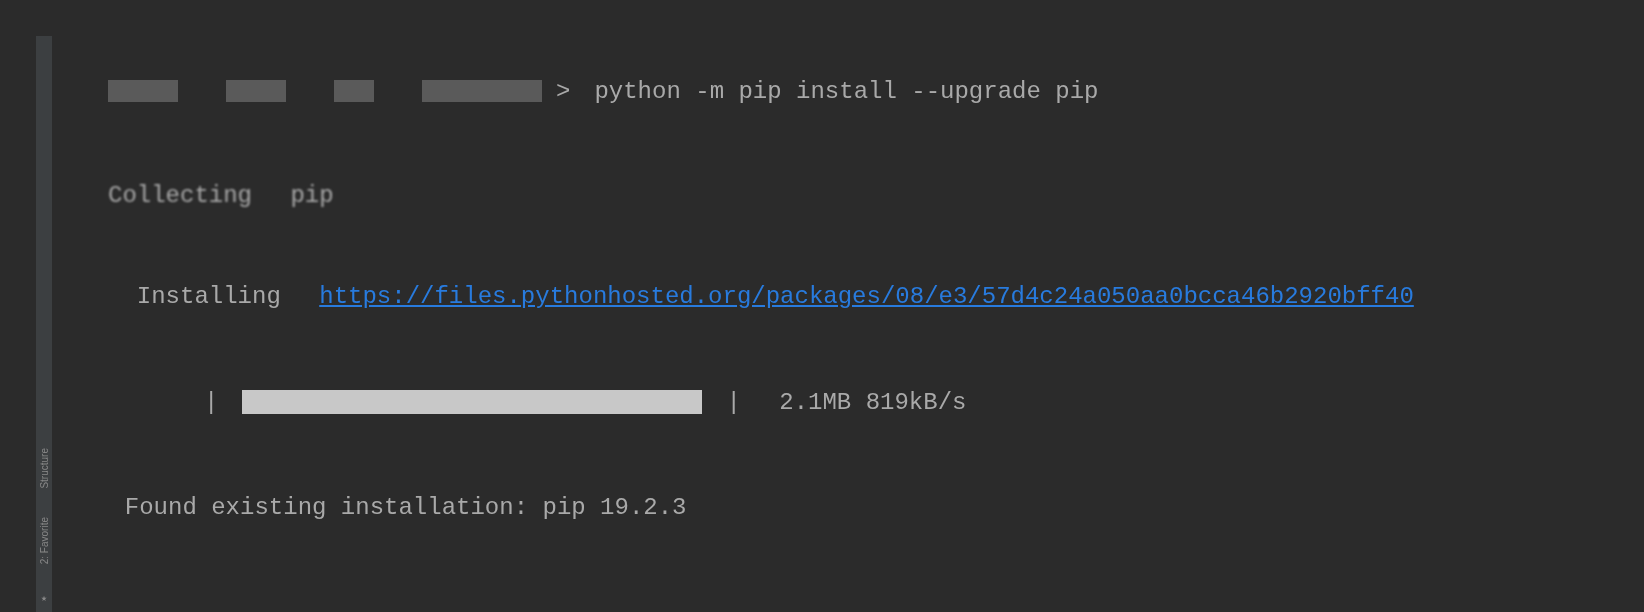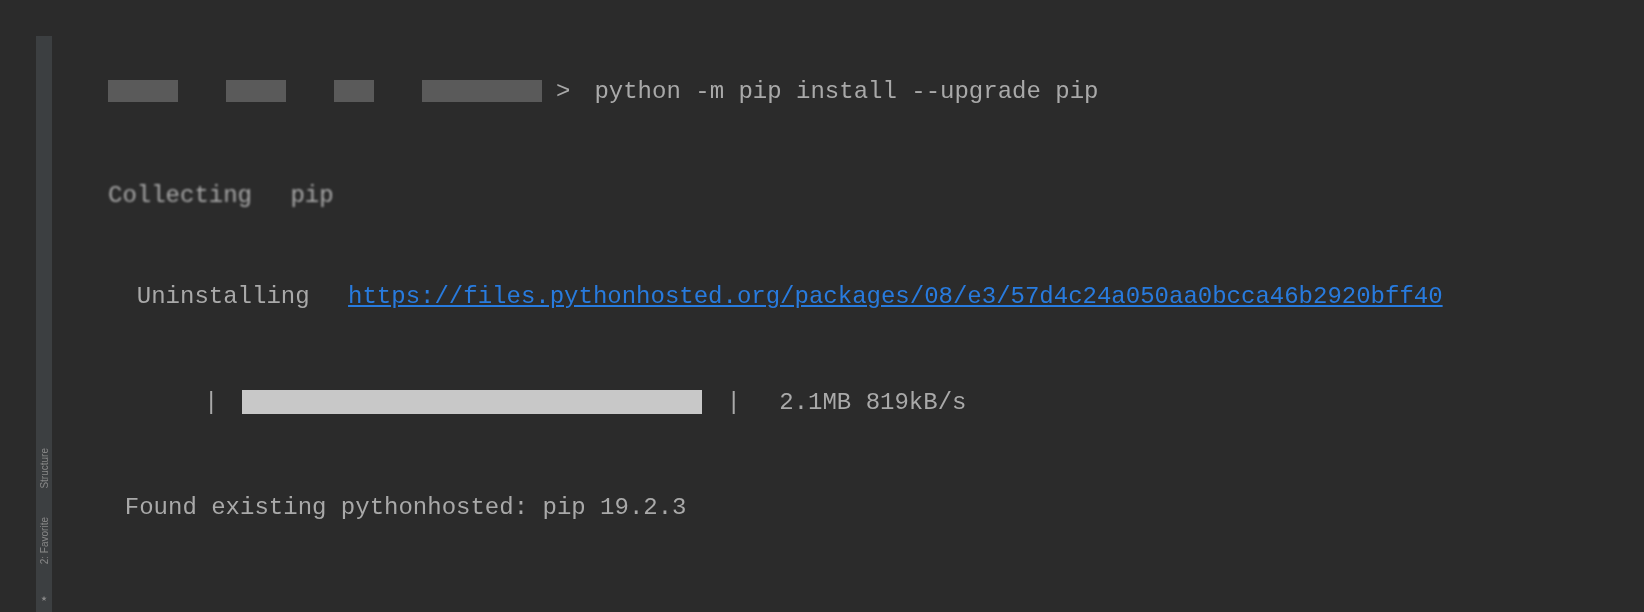--- a/index.html
+++ b/index.html
@@ -93,22 +93,22 @@
 
 <div class="left-gutter">
   <span class="tab-label">Structure</span>
   <span class="tab-label">2: Favorite</span>
   <span class="star-icon">★</span>
 </div>
 
 <div class="terminal">
 <span class="line cutoff-top"><span class="prompt-redacted redact-1"></span><span class="redact-gap"></span><span class="prompt-redacted redact-2"></span><span class="redact-gap"></span><span class="prompt-redacted redact-3"></span><span class="redact-gap"></span><span class="prompt-redacted redact-4"></span><span class="prompt-arrow">&gt;</span><span>python -m pip install --upgrade pip</span></span>
 <span class="line"><span class="blur-word">Collecting</span><span class="blur-word"> pip</span></span>
-<span class="line"><span>  Uninstalling </span><span class="link">https://files.pythonhosted.org/packages/08/e3/57d4c24a050aa0bcca46b2920bff40</span></span>
+<span class="line"><span>  Installing </span><span class="link">https://files.pythonhosted.org/packages/08/e3/57d4c24a050aa0bcca46b2920bff40</span></span>
 <span class="line"><span>     </span><span class="bar-delim">|</span><span class="progress-bar-filled"></span><span class="bar-delim">|</span><span> 2.1MB 819kB/s</span></span>
-<span class="line">  Found existing pythonhosted: pip 19.2.3</span>
+<span class="line">  Found existing installation: pip 19.2.3</span>
 
 
 
 
 
 
 </div>
 
 </body></html>

